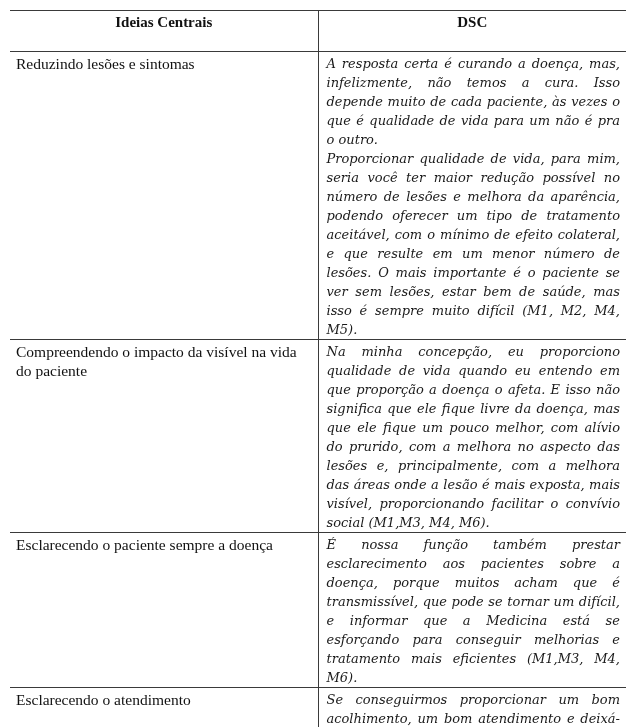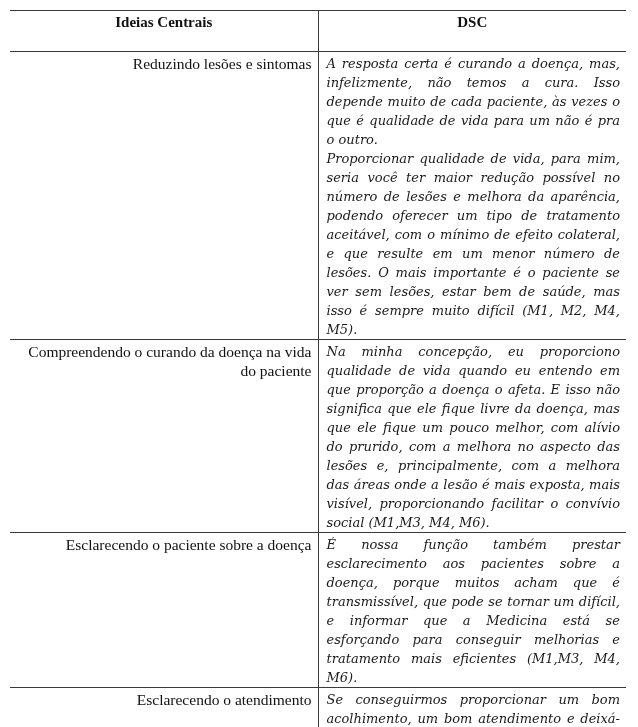--- a/index.html
+++ b/index.html
@@ -19,21 +19,21 @@
     color: #111;
     text-align: center;
     height: 37px;
     padding-top: 3px;
     line-height: 17px;
   }
   td.c1 {
     font-family: "Liberation Serif", serif;
     font-size: 15.5px;
     color: #111;
-    text-align: right;
+    text-align: left;
     line-height: 19px;
     padding: 2px 6px 0 6px;
   }
   td.c2 {
     font-family: "DejaVu Serif", serif;
     font-style: italic;
     font-size: 13px;
     color: #1a1a1a;
     text-align: justify;
     line-height: 19px;
@@ -63,27 +63,27 @@
     </thead>
     <tbody>
       <tr class="r1">
         <td class="c1">Reduzindo lesões e sintomas</td>
         <td class="c2">
           <span class="para">A resposta certa é curando a doença, mas, infelizmente, não temos a cura. Isso depende muito de cada paciente, às vezes o que é qualidade de vida para um não é pra o outro.</span>
           <span class="para">Proporcionar qualidade de vida, para mim, seria você ter maior redução possível no número de lesões e melhora da aparência, podendo oferecer um tipo de tratamento aceitável, com o mínimo de efeito colateral, e que resulte em um menor número de lesões. O mais importante é o paciente se ver sem lesões, estar bem de saúde, mas isso é sempre muito difícil (M1, M2, M4, M5).</span>
         </td>
       </tr>
       <tr class="r2">
-        <td class="c1">Compreendendo o curando da doença na vida do paciente</td>
+        <td class="c1">Compreendendo o impacto da visível na vida do paciente</td>
         <td class="c2">
           <span class="para">Na minha concepção, eu proporciono qualidade de vida quando eu entendo em que proporção a doença o afeta. E isso não significa que ele fique livre da doença, mas que ele fique um pouco melhor, com alívio do prurido, com a melhora no aspecto das lesões e, principalmente, com a melhora das áreas onde a lesão é mais exposta, mais visível, proporcionando facilitar o convívio social (M1,M3, M4, M6).</span>
         </td>
       </tr>
       <tr class="r3">
-        <td class="c1">Esclarecendo o paciente sobre a doença</td>
+        <td class="c1">Esclarecendo o paciente sempre a doença</td>
         <td class="c2">
           <span class="para">É nossa função também prestar esclarecimento aos pacientes sobre a doença, porque muitos acham que é transmissível, que pode se tornar um difícil, e informar que a Medicina está se esforçando para conseguir melhorias e tratamento mais eficientes (M1,M3, M4, M6).</span>
         </td>
       </tr>
       <tr class="r4">
         <td class="c1">Esclarecendo o atendimento</td>
         <td class="c2">
           <span class="para">Se conseguirmos proporcionar um bom acolhimento, um bom atendimento e deixá-lo sobre de que estaremos oferecendo o nosso melhor, acredito que poderemos melhorar o impacto na QV (M2, M3, M5).</span>
         </td>
       </tr>

